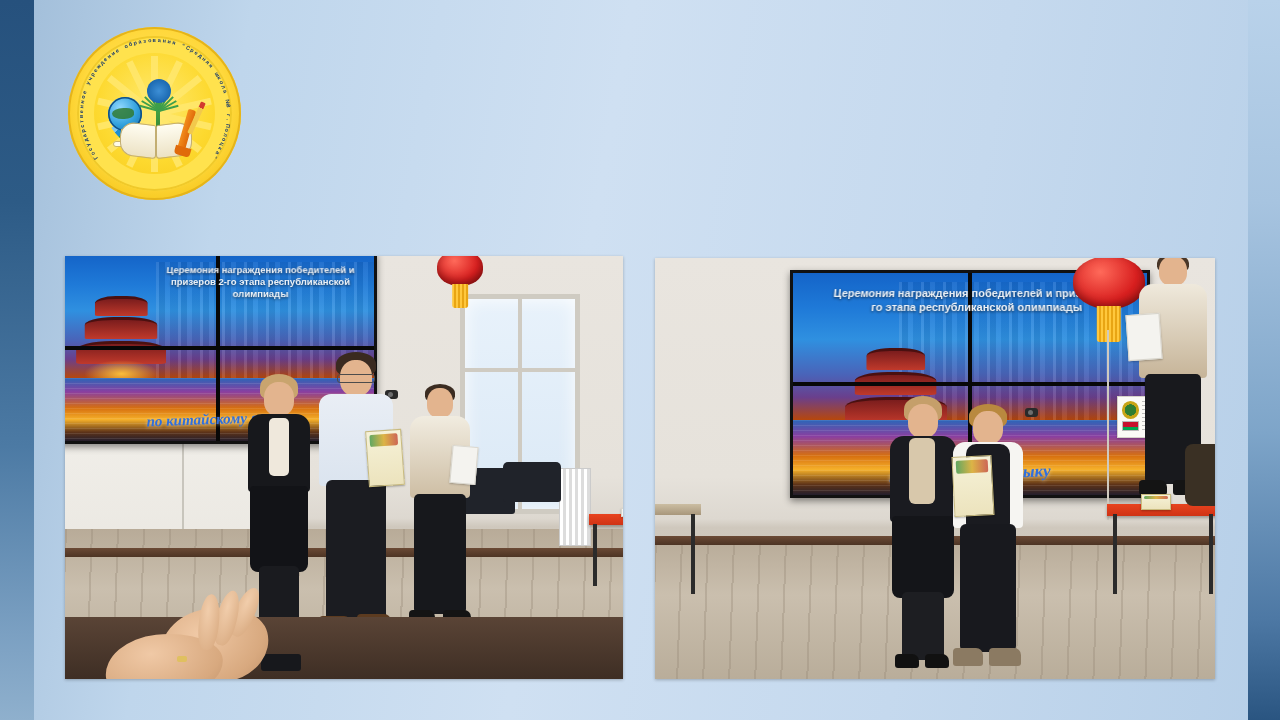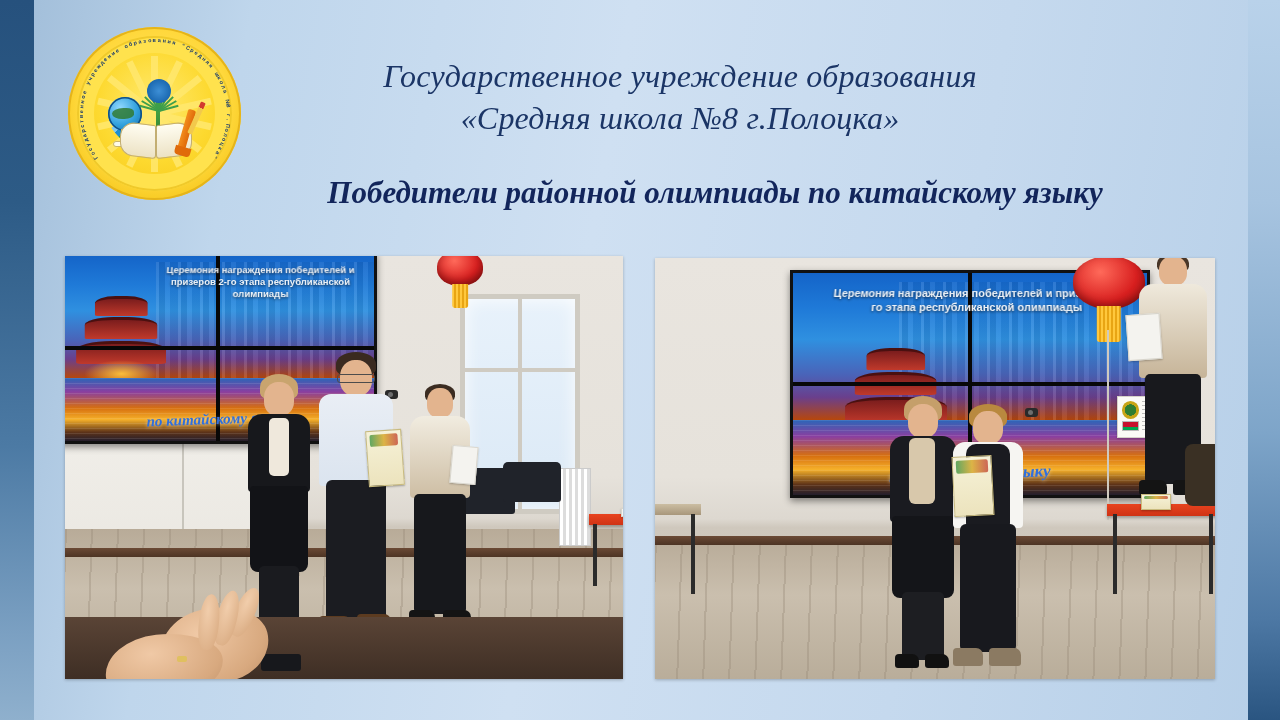--- a/index.html
+++ b/index.html
@@ -497,26 +497,21 @@
       <div class="flower-head"></div>
       <div class="book">
         <div class="book-page l"></div>
         <div class="book-page r"></div>
       </div>
       <div class="ruler"></div>
       <div class="pencil"></div>
     </div>
   </div>
 
-  <div id="title-block">
-    <div id="title-line-1">Государственное учреждение образования</div>
-    <div id="title-line-2">«Средняя школа №8 г.Полоцка»</div>
-  </div>
-
-  <div id="subtitle">Победители районной олимпиады по китайскому языку</div>
+
 
   <div class="photo" id="photo-left">
     <div class="room"></div>
 
     <div class="wall-panel" style="left:-2px;top:120px;width:120px;height:260px;"></div>
     <div class="wall-panel" style="left:118px;top:120px;width:110px;height:260px;"></div>
 
     <div class="floor" style="height:150px;"></div>
     <div class="baseboard" style="top:292px;"></div>
 

